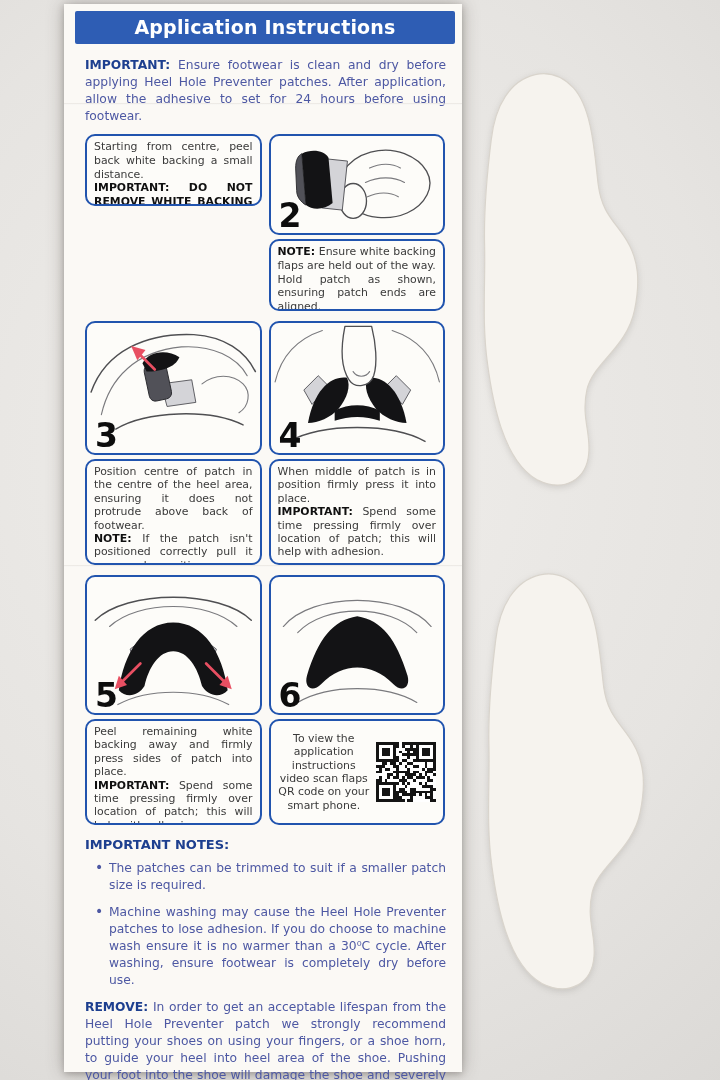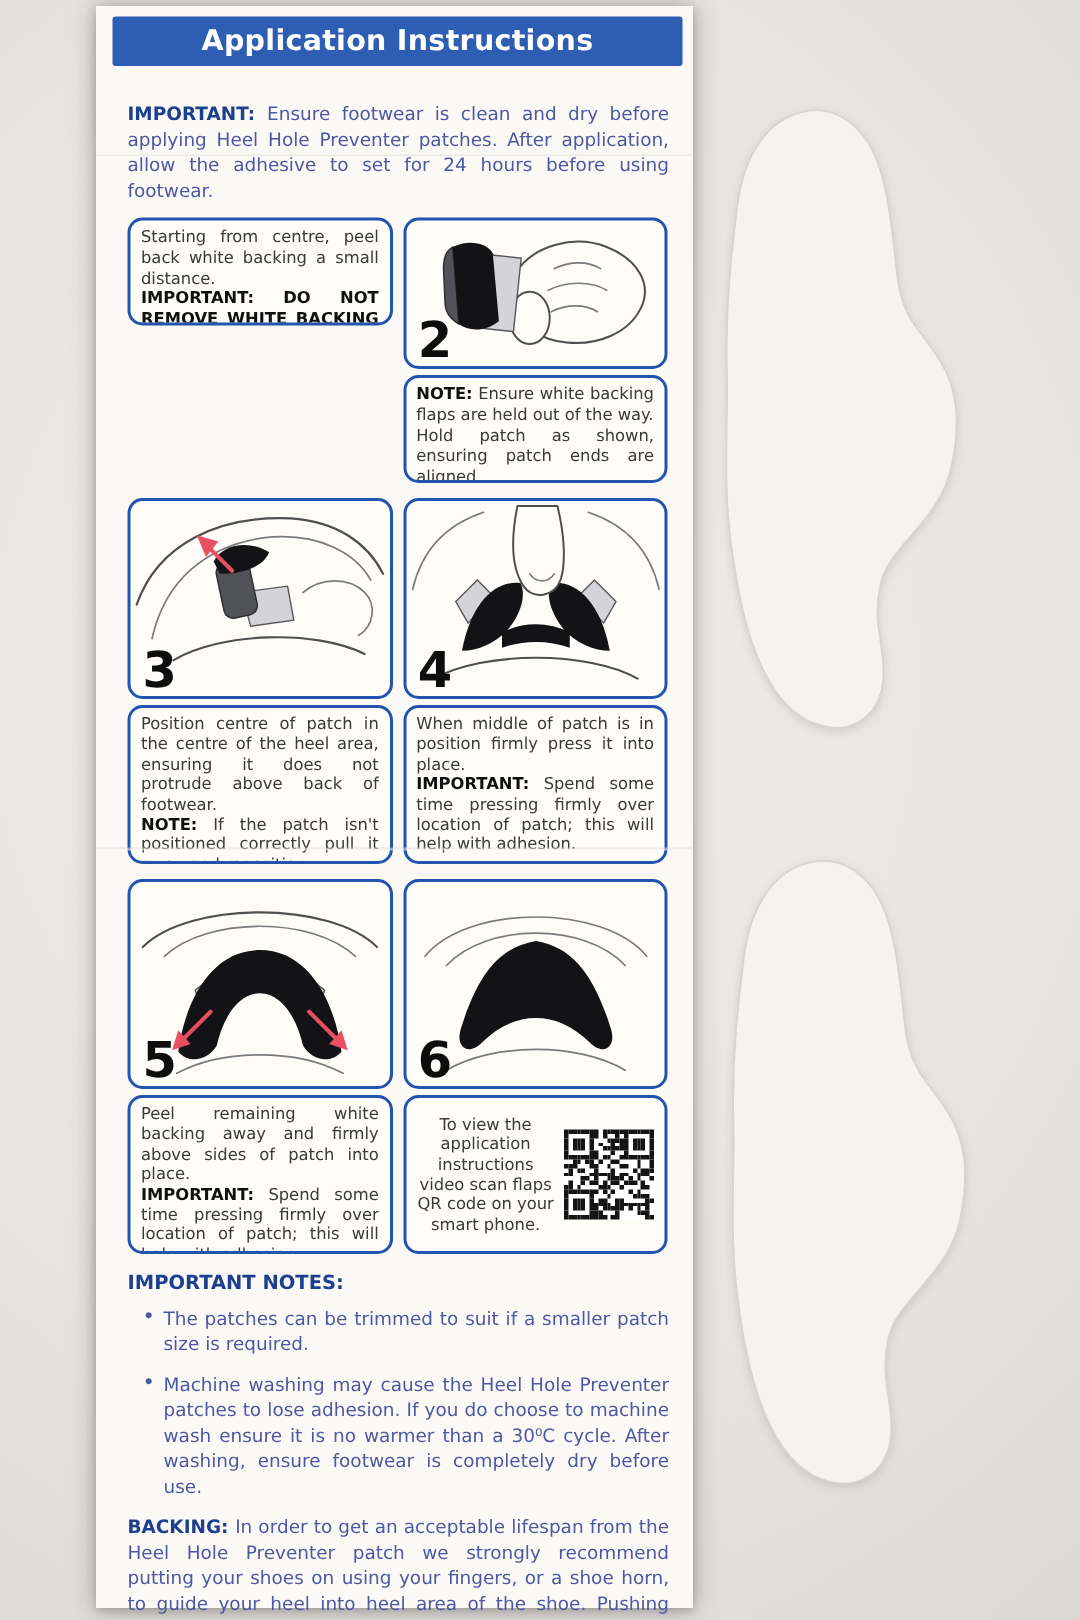--- a/index.html
+++ b/index.html
@@ -14,21 +14,21 @@
   .leaflet{
     position:absolute;left:64px;top:4px;width:398px;height:1068px;
     background:#fbf9f5;box-shadow:0 0 16px rgba(70,64,58,.38), 0 2px 6px rgba(70,64,58,.25);
   }
   .crease{position:absolute;left:0;right:0;height:2px;opacity:.55;pointer-events:none;
     background:linear-gradient(180deg,#d9d4cd,#ffffff);}
   .banner{
     margin:7px 7px 0 11px;background:#2e5db4;color:#fff;text-align:center;
     font-size:19px;font-weight:700;padding:5px 0 6px;border-radius:2px;letter-spacing:.2px;
   }
-  .intro{margin:24px 16px 9px 21px;font-size:12.3px;line-height:17px;
+  .intro{margin:13px 16px 9px 21px;font-size:12.3px;line-height:17px;
     text-align:justify;color:#4d58a3;}
   .seg-b{font-weight:700;}
   .intro .seg-b,.warning .seg-b{color:#1d3f8f;}
   
   .steps{display:grid;grid-template-columns:1fr 1fr;column-gap:7px;row-gap:10px;margin:0 17px 0 21px;}
   .step{display:flex;flex-direction:column;gap:4px;}
   .fig{position:relative;border:2.5px solid #2154ae;border-radius:10px;background:#fdfcf9;overflow:hidden;}
   .cap{border:2.5px solid #2154ae;border-radius:10px;background:#fdfcf9;
     padding:4px 7px;font-size:10.9px;line-height:13.8px;color:#3a3a3a;text-align:justify;overflow:hidden;}
   .cap p{margin:0;}
@@ -159,21 +159,21 @@
             <path class="blk" fill-rule="evenodd" d="M84,40 C54,40 36,70 31,106 C38,114 50,112 56,102 C60,84 70,68 84,68 C98,68 108,84 112,102 C118,112 130,114 137,106 C132,70 114,40 84,40 Z"></path>
             <path class="red" d="M52,80 L32,100"></path>
             <polygon class="redh" points="27,105 39,101 31,92"></polygon>
             <path class="red" d="M116,80 L136,100"></path>
             <polygon class="redh" points="141,105 129,101 137,92"></polygon>
             <path class="oln-lt" d="M30,120 C60,104 108,104 138,120"></path>
           </svg>
           <span class="num">5</span>
         </div>
         <div class="cap">
-          <p><span>Peel remaining white backing away and firmly above sides of patch into place.</span></p>
+          <p><span>Peel remaining white backing away and firmly press sides of patch into place.</span></p>
           <p><span class="seg-b">IMPORTANT:</span><span> Spend some time pressing firmly over location of patch; this will help with adhesion.</span></p>
         </div>
       </div>
 
       <div class="step r3">
         <div class="fig">
           <svg viewBox="0 0 168 124">
             <path class="oln-lt" d="M12,44 C40,10 128,10 156,44"></path>
             <path class="oln-lt" d="M26,50 C52,22 116,22 142,50"></path>
             <path class="blk" d="M84,34 C60,38 46,56 35,92 C32,103 40,109 49,100 C60,89 72,84 84,84 C96,84 108,89 119,100 C128,109 136,103 133,92 C122,56 108,38 84,34 Z"></path>
@@ -438,21 +438,21 @@
     </div>
 
     <div class="notes">
       <div class="notes-h">IMPORTANT NOTES:</div>
       <ul>
         <li>The patches can be trimmed to suit if a smaller patch size is required.</li>
         <li>Machine washing may cause the Heel Hole Preventer patches to lose adhesion. If you do choose to machine wash ensure it is no warmer than a 30⁰C cycle. After washing, ensure footwear is completely dry before use.</li>
       </ul>
     </div>
 
-    <div class="warning"><span class="seg-b">BACKING: </span><span>In order to get an acceptable lifespan from the Heel Hole Preventer patch we strongly recommend putting your shoes on using your fingers, or a shoe horn, to guide your heel into heel area of the shoe. Pushing your foot into the shoe will damage the shoe and severely limit the lifespan of this product.</span></div>
+    <div class="warning"><span class="seg-b">REMOVE: </span><span>In order to get an acceptable lifespan from the Heel Hole Preventer patch we strongly recommend putting your shoes on using your fingers, or a shoe horn, to guide your heel into heel area of the shoe. Pushing your foot into the shoe will damage the shoe and severely limit the lifespan of this product.</span></div>
 
   </div>
 
   <svg class="patch p1" viewBox="0 0 180 440">
     <path d="M62,4 C36,10 20,36 16,72 C12,104 8,140 9,182 C10,224 6,262 12,306 C17,344 28,408 64,428 C92,442 116,428 118,400 C120,378 110,362 116,334 C122,306 158,290 166,250 C172,220 170,198 158,178 C146,158 132,150 128,120 C124,88 122,40 102,18 C90,5 76,1 62,4 Z"></path>
   </svg>
   <svg class="patch p2" viewBox="0 0 180 440">
     <path d="M62,4 C36,10 20,36 16,72 C12,104 8,140 9,182 C10,224 6,262 12,306 C17,344 28,408 64,428 C92,442 116,428 118,400 C120,378 110,362 116,334 C122,306 158,290 166,250 C172,220 170,198 158,178 C146,158 132,150 128,120 C124,88 122,40 102,18 C90,5 76,1 62,4 Z"></path>
   </svg>
 

